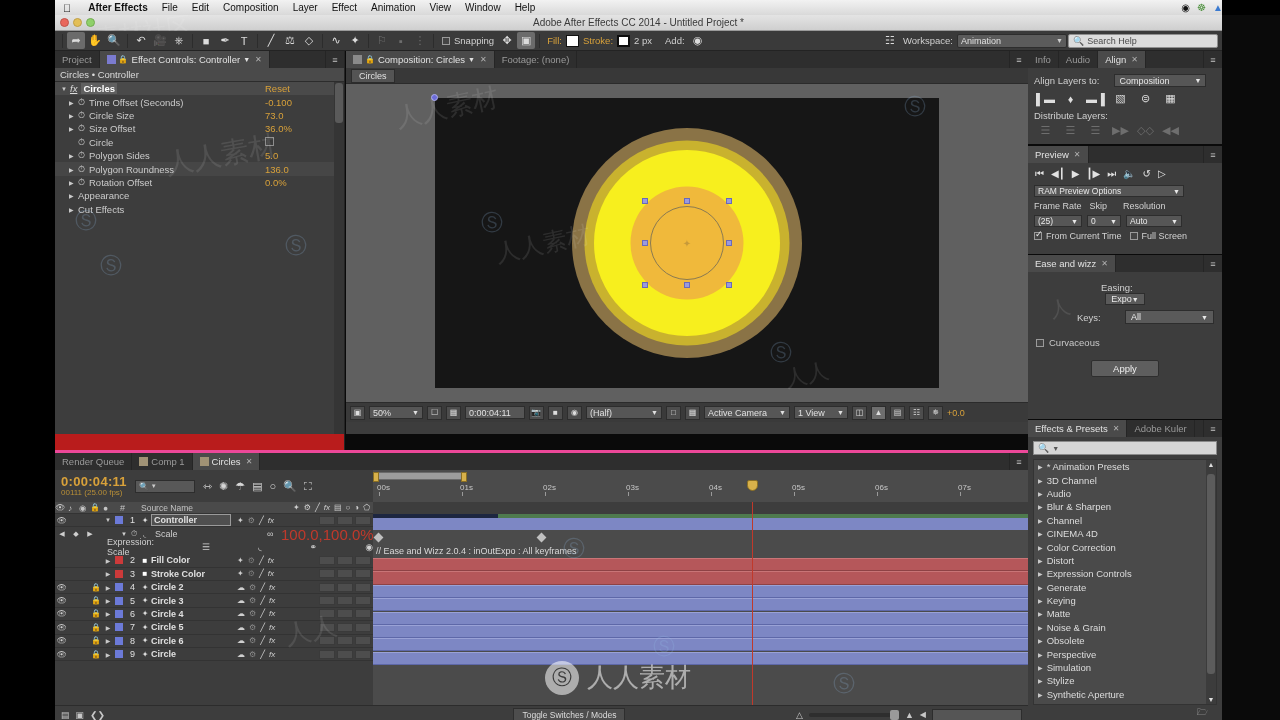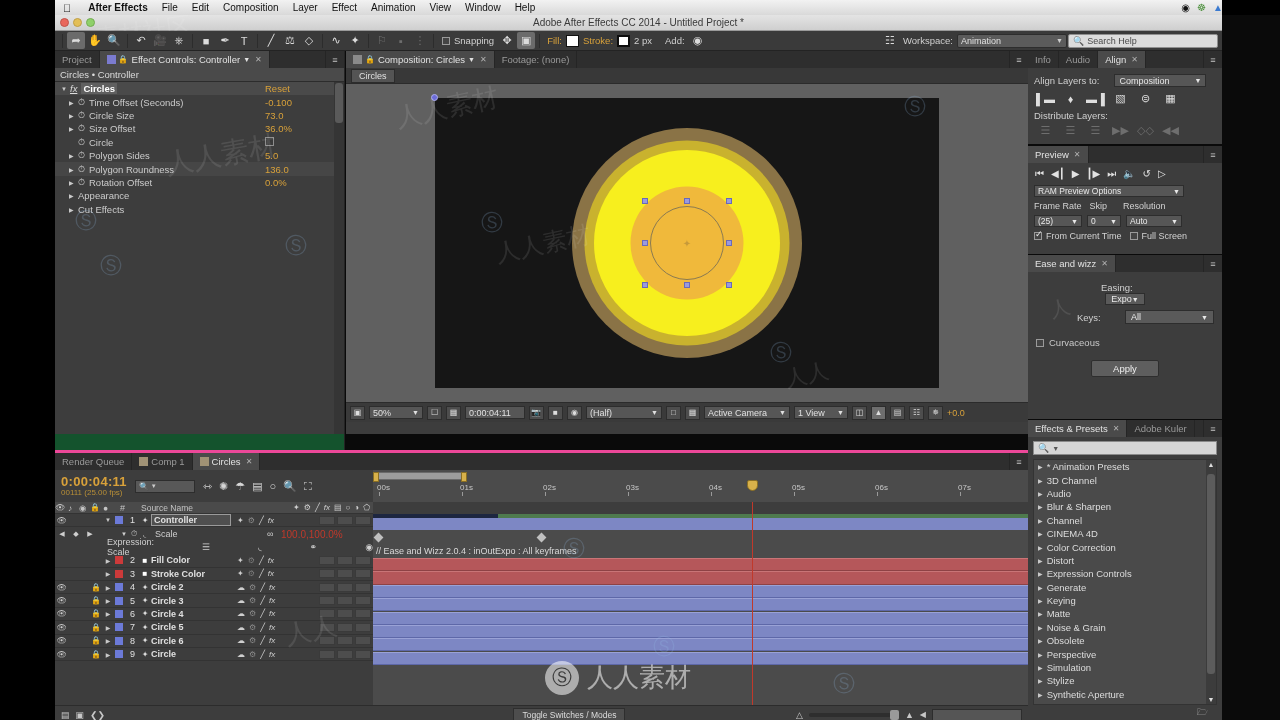--- a/index.html
+++ b/index.html
@@ -71,21 +71,21 @@
   .ptabs { height:17px; background:#2e2e2e; display:flex; align-items:stretch; font-size:9.5px; }
   .ptab { display:flex; align-items:center; gap:3px; padding:0 7px; color:#9a9a9a;
           border-right:1px solid #252525; white-space:nowrap;}
   .ptab.active { background:#4a4a4a; color:#e2e2e2; }
   .ptab .x { font-size:8px; color:#b0b0b0; margin-left:2px;}
   .ptabfill { flex:1; border-right:1px solid #252525;}
   .pmenu { width:18px; display:flex; align-items:center; justify-content:center; font-size:9px; color:#c4c4c4;}
   .sq { width:9px;height:9px;background:#7b7bd0;display:inline-block;}
 
   
-  #effectControls { left:55px; top:51px; width:290px; height:400px; background:#14532d; border-right:1px solid #242424;}
+  #effectControls { left:55px; top:51px; width:290px; height:400px; background:#b91c1c; border-right:1px solid #242424;}
   .ec-head { height:14px; background:#4a4a4a; display:flex; align-items:center; padding-left:5px;
              font-size:9.5px; color:#dcdcdc; border-bottom:1px solid #2c2c2c;}
   .ec-body { position:relative; height:352px; background:#3d3d3d; }
   .ec-row { height:13.4px; display:flex; align-items:center; font-size:9.5px; color:#ccc; padding-left:6px;}
   .ec-row.group { background:#4a4a4a; }
   .ec-row.hl { background:#464646; }
   .tri { width:9px; font-size:6px; color:#c9c9c9; display:inline-block;}
   .tri.open { transform:none; }
   .sw { width:11px; color:#cfcfcf; font-size:9px; }
   .ec-name { flex:0 0 auto; }
@@ -193,21 +193,21 @@
   .c-color { width:11px; }
   .c-color i { display:block;width:8px;height:8px;}
   .c-num { width:15px; text-align:right; padding-right:4px; font-size:9px;}
   .c-star { width:12px; font-size:8px; color:#ddd;}
   .c-name { flex:1; font-weight:bold; }
   .c-name.sel { background:#4f4f4f; border:1px solid #9a9a9a; padding:0 2px; margin-right:4px;}
   .c-sw { width:82px; display:flex; align-items:center; gap:4px; font-size:8px; color:#cfcfcf; justify-content:flex-start; padding-left:2px;}
   .c-modes { width:56px; display:flex; gap:2px; padding-left:2px;}
   .c-modes i { width:16px;height:9px;background:#4d4d4d;border:1px solid #3a3a3a; display:block;}
   .prow { height:13.4px; display:flex; align-items:center; font-size:9px; color:#cfcfcf; background:#3d3d3d;}
-  .prop-val { color:#c0392b; font-size:10px;}
+  .prop-val { color:#c0392b; font-size:15px;}
   .exprow { height:13.4px; display:flex; align-items:center; font-size:9px; color:#d0d0d0;gap:48px;}
 
   .tl-track { position:absolute; top:44px; left:318px; right:0; bottom:18px; background:#4b4b4b; overflow:hidden;}
   .bar { position:absolute; left:0; height:13.4px; }
   .bar.blue { background:#7d87c4; border-top:1px solid #9aa2d6; border-bottom:1px solid #5e68a8;}
   .bar.red { background:#b5575a; border-top:1px solid #c97577; border-bottom:1px solid #8e4245;}
   .bar.ctrl { background:#7d87c4; }
   .greenbar { position:absolute; left:0; top:0; height:4px; width:100%; background:#4e7a4e;}
   .cachebar { position:absolute; left:0; top:0; height:4px; background:#1d2640;}
   .kf { position:absolute; width:7px;height:7px;background:#c0c0c0; transform:rotate(45deg);}

